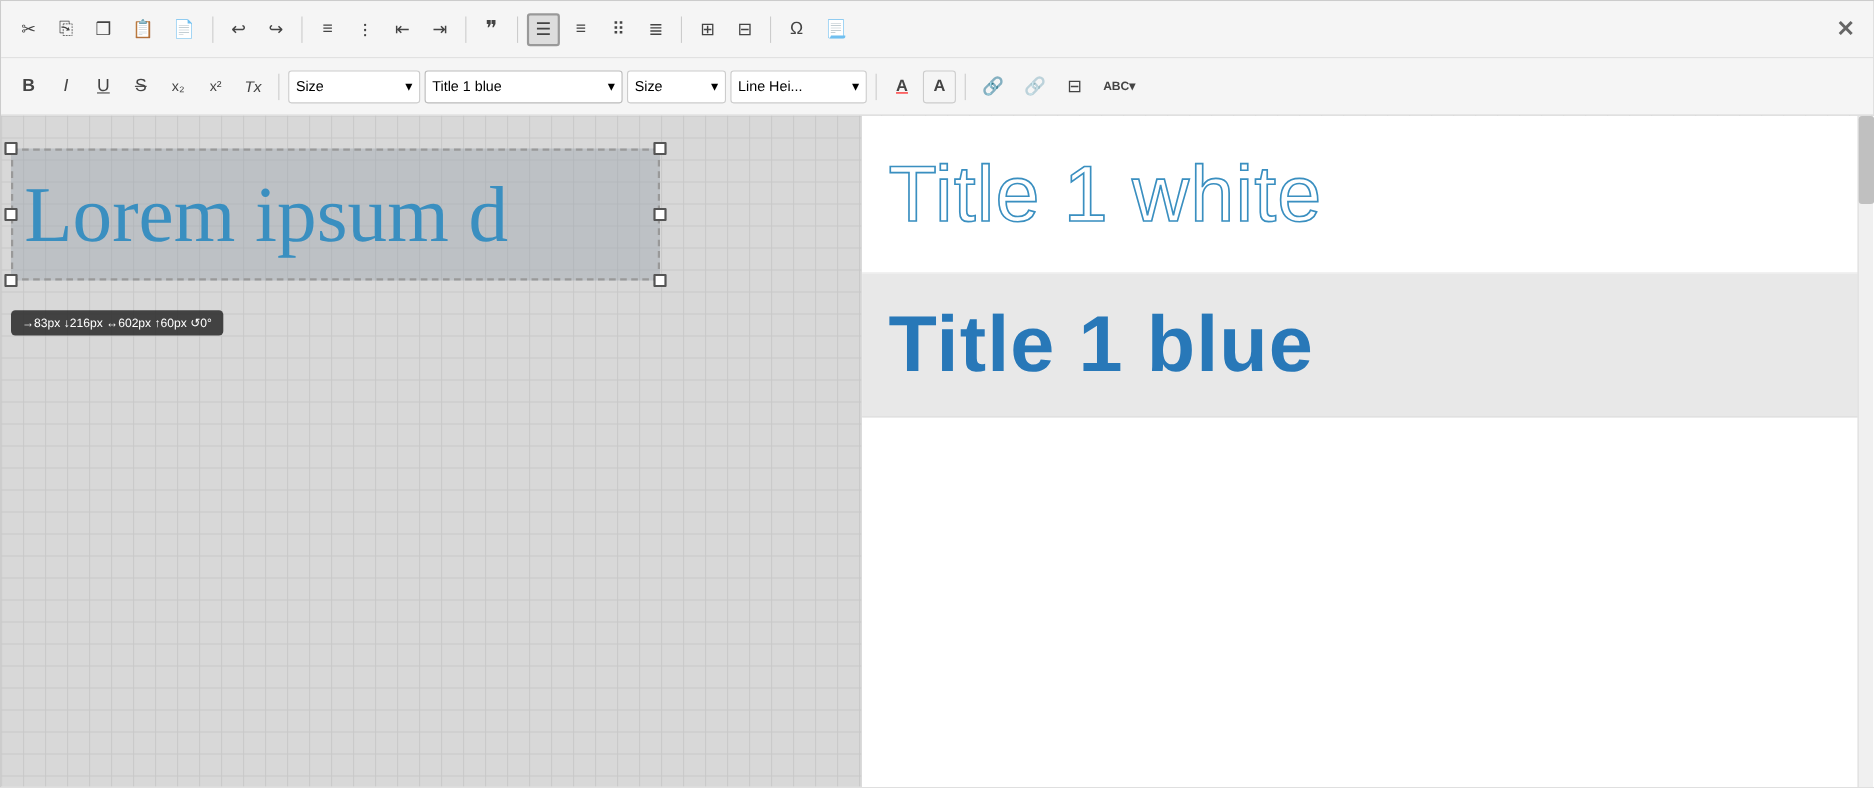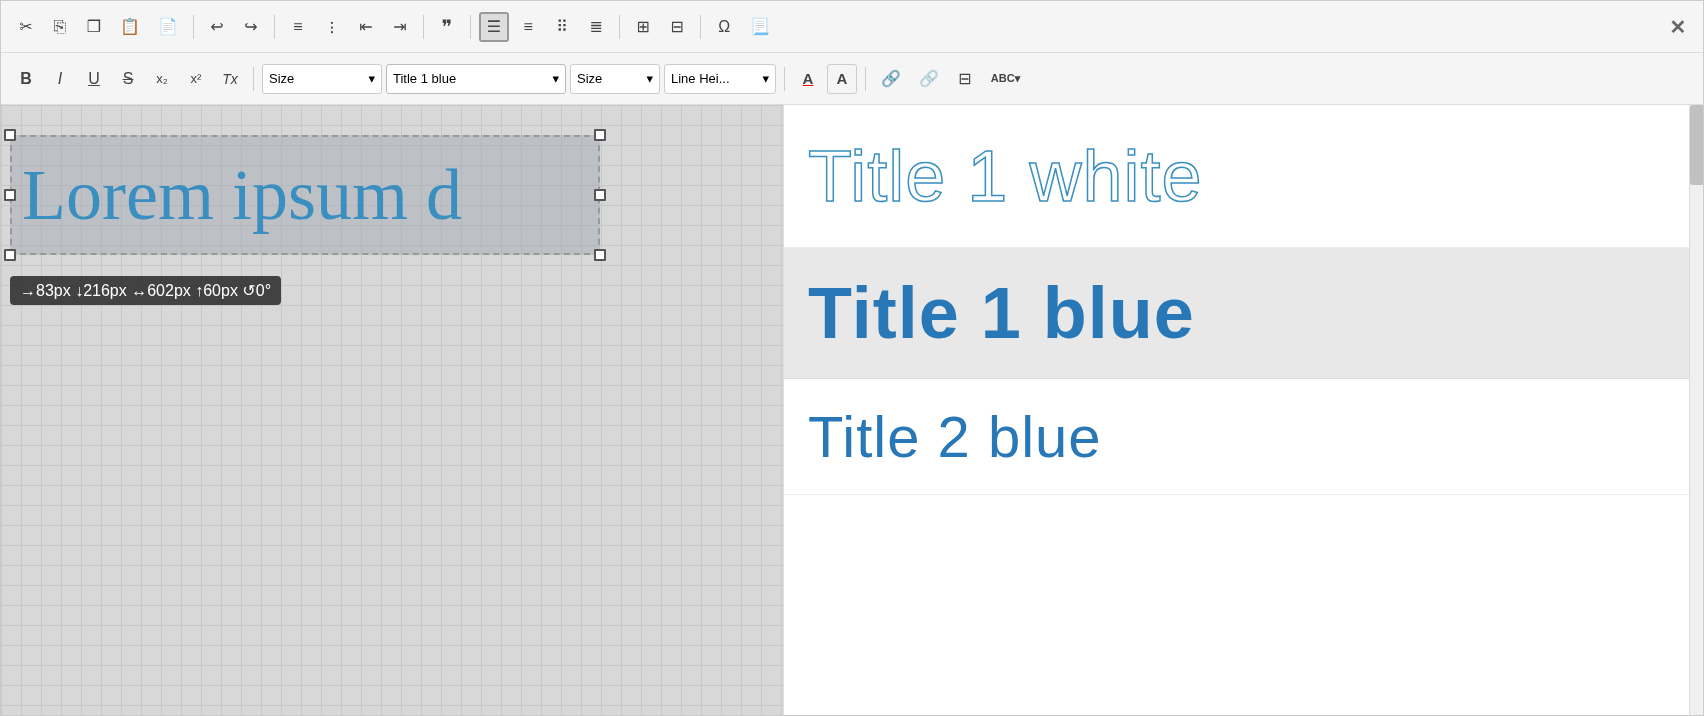--- a/index.html
+++ b/index.html
@@ -73,21 +73,21 @@
       cursor: pointer;
       display: flex;
       align-items: center;
       gap: 4px;
       height: 30px;
     }
 
     .font-select { width: 120px; }
     .style-select { width: 160px; background: #fff; border: 1px solid #bbb; }
     .size-select { width: 90px; }
-    .lineheight-select { width: 112px; }
+    .lineheight-select { width: 124px; }
 
     .tb-bold { font-weight: bold; font-size: 16px; }
     .tb-italic { font-style: italic; font-size: 16px; }
     .tb-underline { text-decoration: underline; font-size: 16px; }
     .tb-strike { text-decoration: line-through; font-size: 16px; }
 
     
     .main-area {
       flex: 1;
       display: flex;
@@ -147,21 +147,21 @@
     .handle-ml { top: 50%; left: -6px; transform: translateY(-50%); cursor: w-resize; }
     .handle-mr { top: 50%; right: -6px; transform: translateY(-50%); cursor: e-resize; }
 
     
     .position-tooltip {
       position: absolute;
       bottom: -50px;
       left: 0;
       background: rgba(40, 40, 40, 0.85);
       color: white;
-      font-size: 16px;
+      font-size: 11px;
       padding: 5px 10px;
       border-radius: 4px;
       white-space: nowrap;
       text-align: center;
     }
 
     
     .dropdown-panel {
       position: absolute;
       right: 0;
@@ -350,23 +350,20 @@
 
       <div class="style-item" style="padding: 30px 24px; border-bottom: 1px solid #eee;">
         <span class="style-title-1-white">Title 1 white</span>
       </div>
 
 
       <div class="style-item selected" style="padding: 24px 24px; border-bottom: 1px solid #ddd; background: #e8e8e8;">
         <span class="style-title-1-blue">Title 1 blue</span>
       </div>
 
-      <div class="style-item" style="padding: 24px 24px;">
-        <span class="style-title-2-blue">Title 2 blue</span>
-      </div>
 
       <div class="scrollbar">
         <div class="scrollbar-thumb"></div>
       </div>
     </div>
 
   </div>
 
 </div>
 

